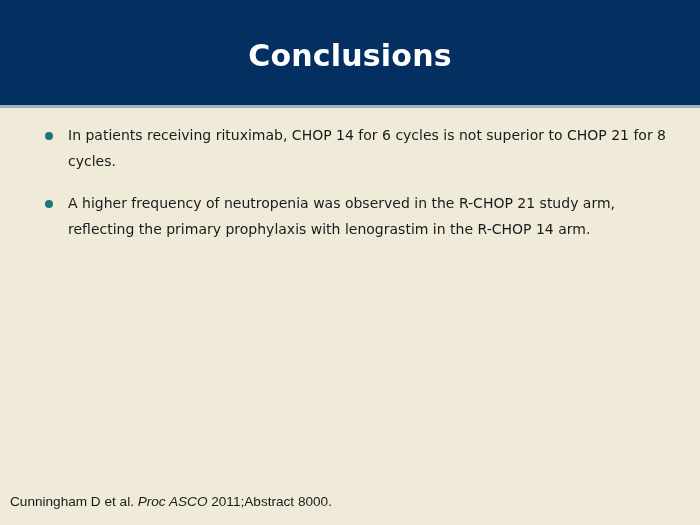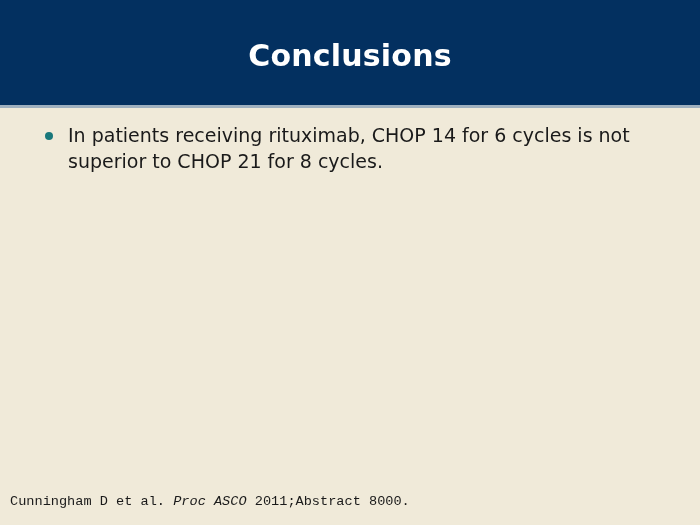--- a/index.html
+++ b/index.html
@@ -63,21 +63,21 @@
     list-style: none;
     margin: 0;
     padding: 0;
   }
   .bullet-item {
     position: relative;
     padding-left: 34px;
     margin-bottom: 17px;
     color: #1a1a1a;
     font-family: "DejaVu Sans", sans-serif;
-    font-size: 19px;
+    font-size: 14px;
     line-height: 25.5px;
   }
   .bullet-item:last-child {
     margin-bottom: 0;
   }
   .bullet-dot {
     position: absolute;
     left: 11px;
     top: 9px;
     width: 8px;
@@ -87,21 +87,21 @@
   }
   .bullet-text {
     display: block;
   }
   .footer {
     position: absolute;
     left: 10px;
     bottom: 14px;
     width: 660px;
     color: #1a1a1a;
-    font-family: Liberation Mono, monospace;
+    font-family: Liberation Sans, sans-serif;
     font-size: 13.6px;
     line-height: 18px;
   }
   .footer .italic {
     font-style: italic;
   }
 </style>
 </head>
 <body>
 
@@ -111,20 +111,24 @@
     <h1 class="slide-title">Conclusions</h1>
   </div>
   <div class="title-band-rule"></div>
 
   <div class="body-area">
     <ul class="bullet-list">
       <li class="bullet-item">
         <span class="bullet-dot"></span>
         <span class="bullet-text">In patients receiving rituximab, CHOP 14 for 6 cycles is not superior to CHOP 21 for 8 cycles.</span>
       </li>
+      <li class="bullet-item">
+        <span class="bullet-dot"></span>
+        <span class="bullet-text">A higher frequency of neutropenia was observed in the R-CHOP 21 study arm, reflecting the primary prophylaxis with lenograstim in the R-CHOP 14 arm.</span>
+      </li>
     </ul>
   </div>
 
   <div class="footer">
     <span>Cunningham D et al.</span>
     <span class="italic">Proc ASCO</span>
     <span>2011;Abstract 8000.</span>
   </div>
 
 </div>

